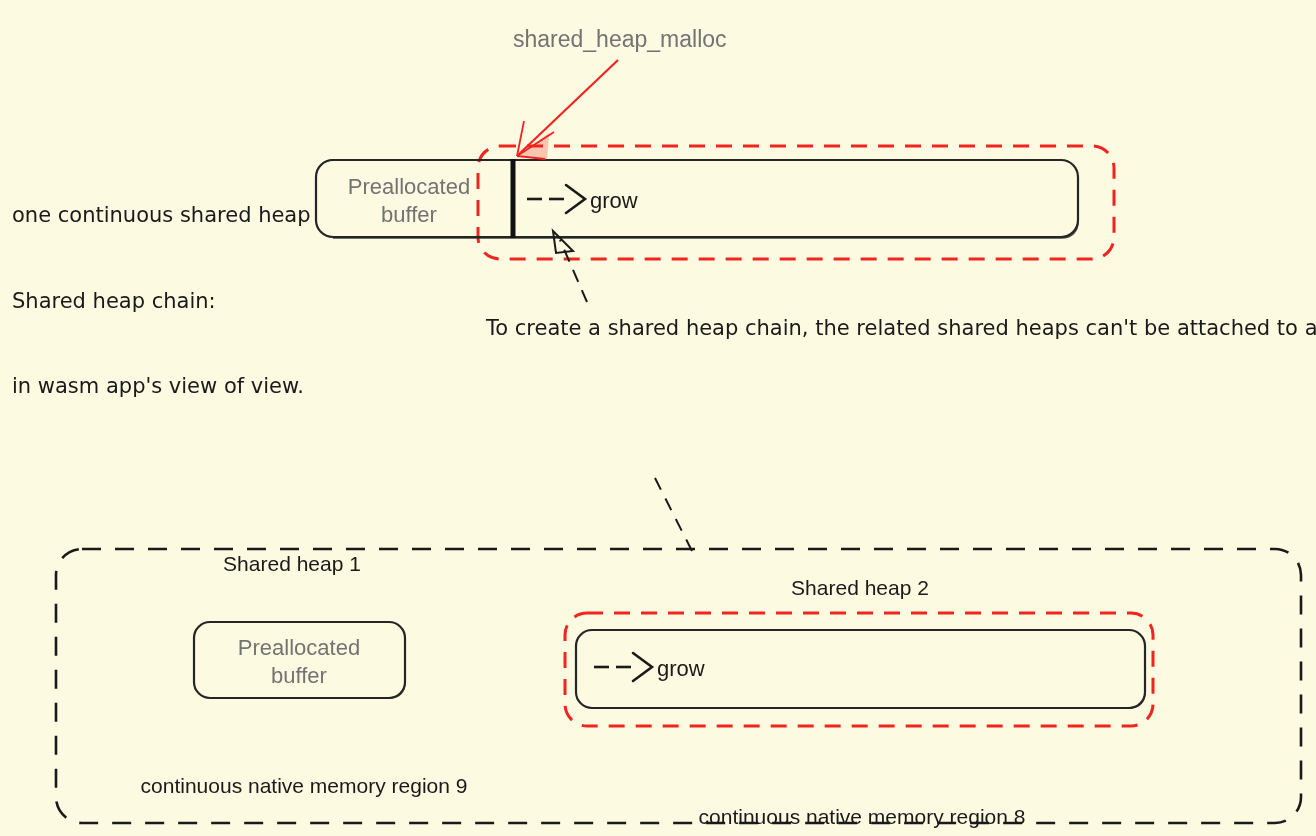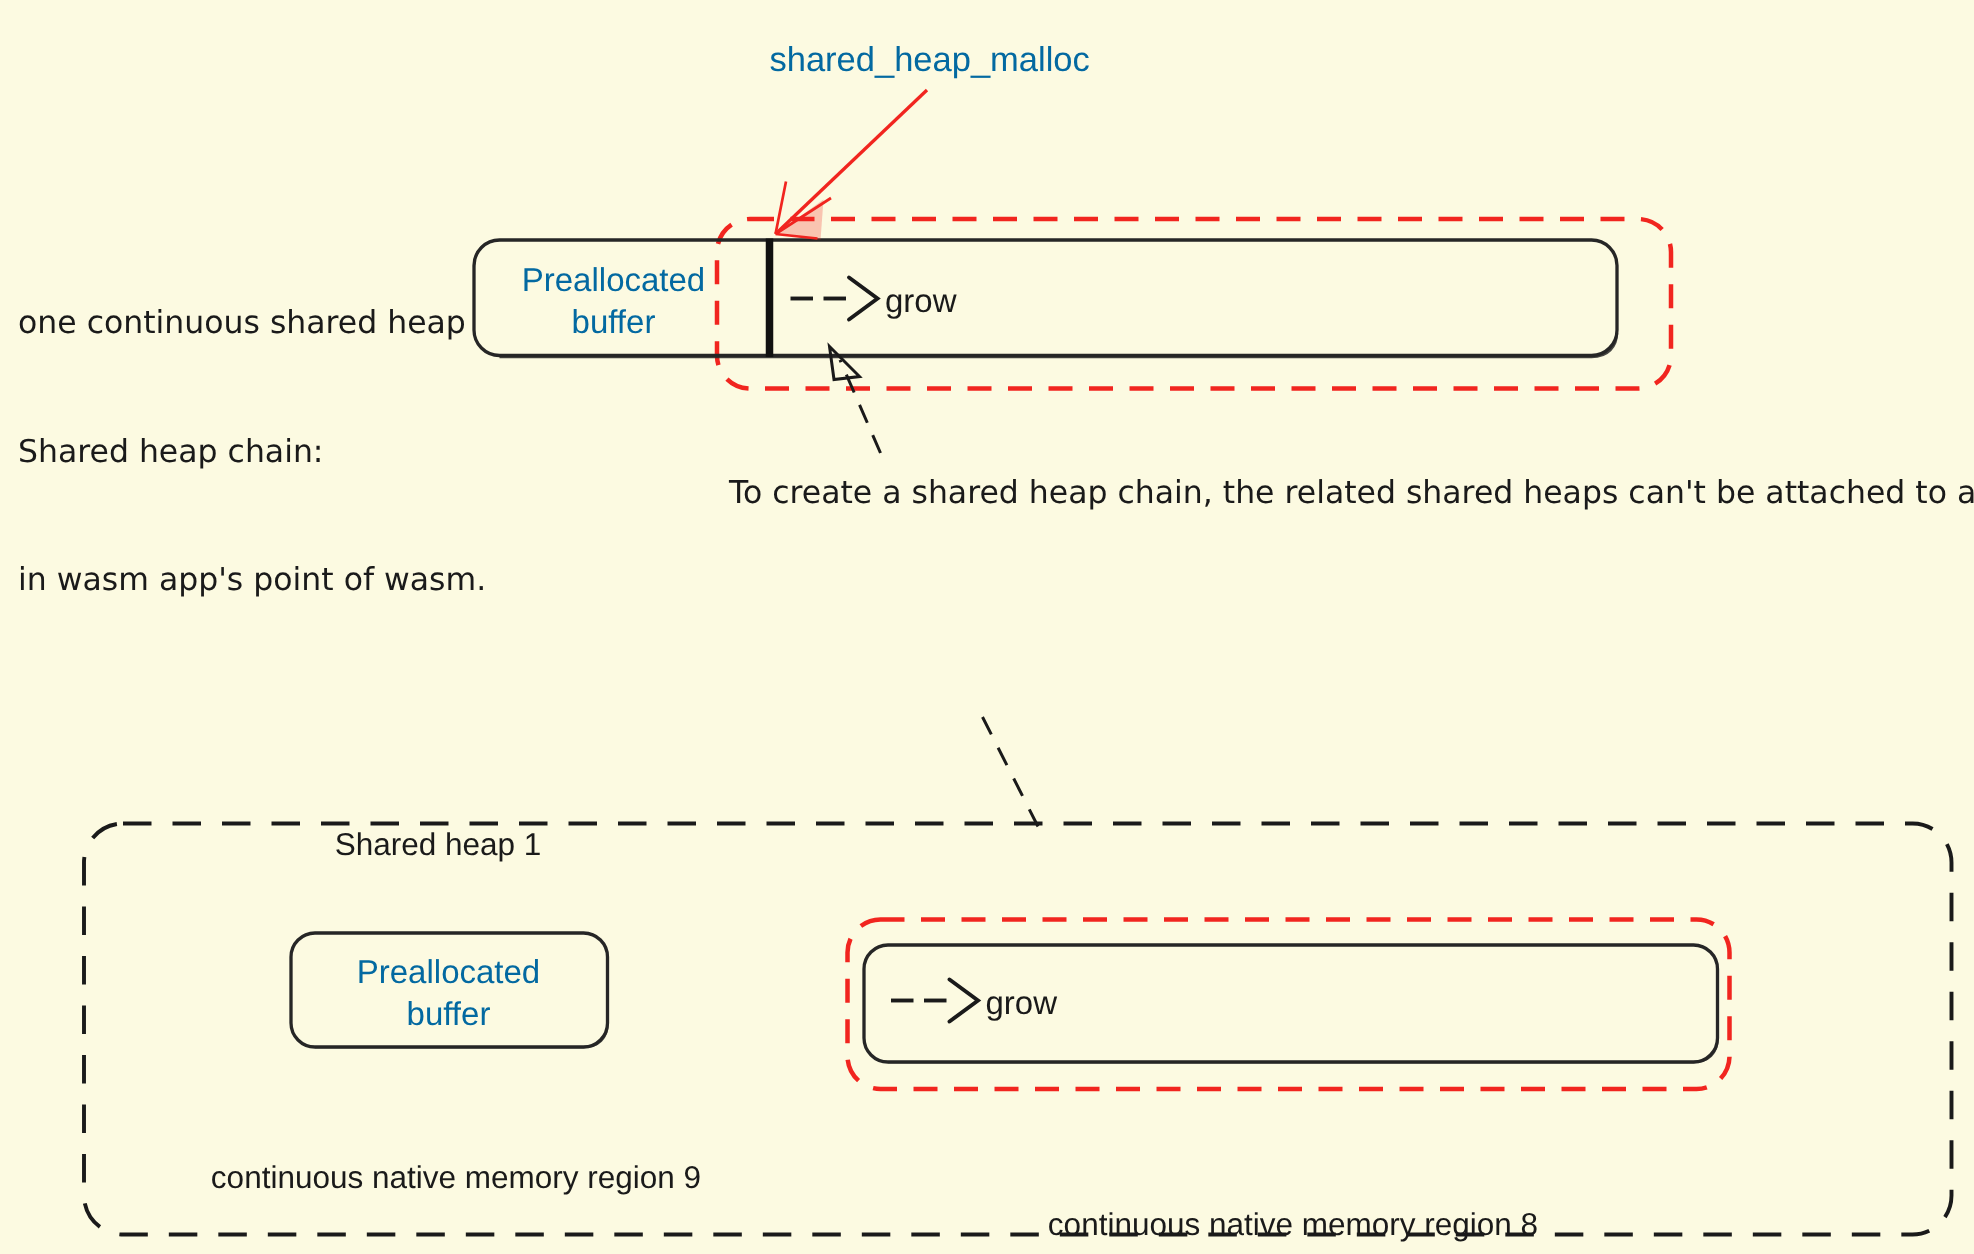--- a/index.html
+++ b/index.html
@@ -26,21 +26,21 @@
     white-space: pre;
     color: #1a1a1a;
     line-height: 1.36;
   }
   .humanist {
     font-family: "DejaVu Sans", sans-serif;
   }
   .grotesk {
     font-family: "Liberation Sans", sans-serif;
   }
-  .red { color: #0369a1; }
+  .red { color: #737373; }
 
   
   #caption-shared-heap-chain {
     left: 12px;
     top: 144px;
     font-size: 21px;
     text-align: left;
   }
   
   #label-shared-heap-malloc {
@@ -164,21 +164,21 @@
     <g>
       <line x1="594" y1="667" x2="609" y2="667" stroke="#1a1a1a" stroke-width="2.6"></line>
       <line x1="616" y1="667" x2="631" y2="667" stroke="#1a1a1a" stroke-width="2.6"></line>
       <path d="M 633 653 L 652 667 L 633 681" fill="none" stroke="#1a1a1a" stroke-width="2.6" stroke-linecap="round" stroke-linejoin="miter"></path>
     </g>
   </svg>
 
   <div class="txt humanist" id="caption-shared-heap-chain">
     <div>one continuous shared heap</div>
     <div>Shared heap chain:</div>
-    <div>in wasm app's point of wasm.</div>
+    <div>in wasm app's view of view.</div>
   </div>
 
   <div class="txt grotesk red" id="label-shared-heap-malloc">shared_heap_malloc</div>
 
   <div class="txt grotesk red" id="label-prealloc-top" style="white-space: pre-line;">Preallocated
 buffer</div>
 
   <div class="txt grotesk" id="label-grow-top">grow</div>
 
   <div class="txt humanist" id="note-chain-constraint">To create a shared heap chain, the related shared heaps can't be attached to any wasm apps</div>
@@ -186,20 +186,21 @@
   <div class="txt grotesk" id="title-shared-heap-1">Shared heap 1</div>
 
   <div class="txt grotesk red" id="label-prealloc-bottom" style="white-space: pre-line;">Preallocated
 buffer</div>
 
   <div class="txt grotesk" id="caption-region-1">
     <div>continuous native memory region 9</div>
     
   </div>
 
+  <div class="txt grotesk" id="title-shared-heap-2">Shared heap 2</div>
 
   <div class="txt grotesk" id="label-grow-bottom">grow</div>
 
   <div class="txt grotesk" id="caption-region-2">
     <div>continuous native memory region 8</div>
     
   </div>
 
 </div>
 

